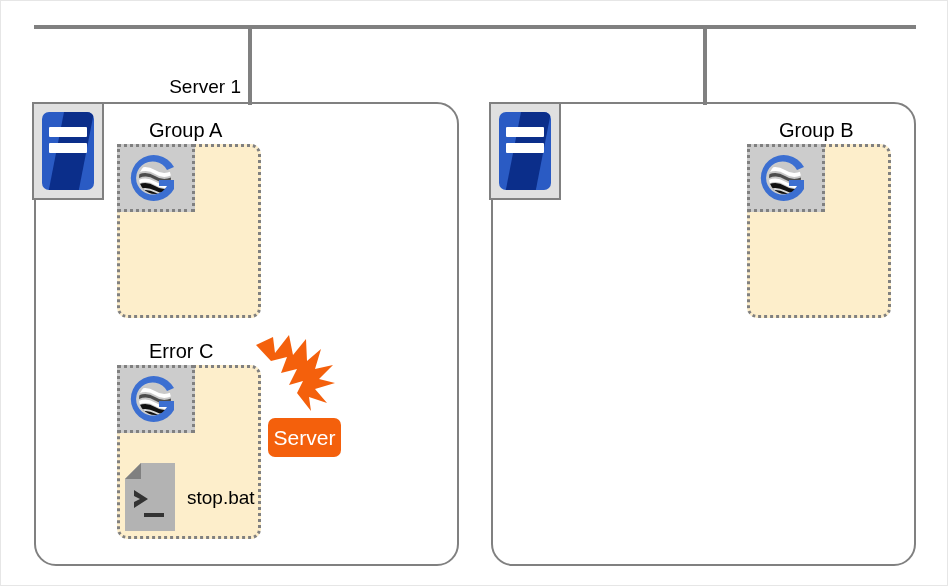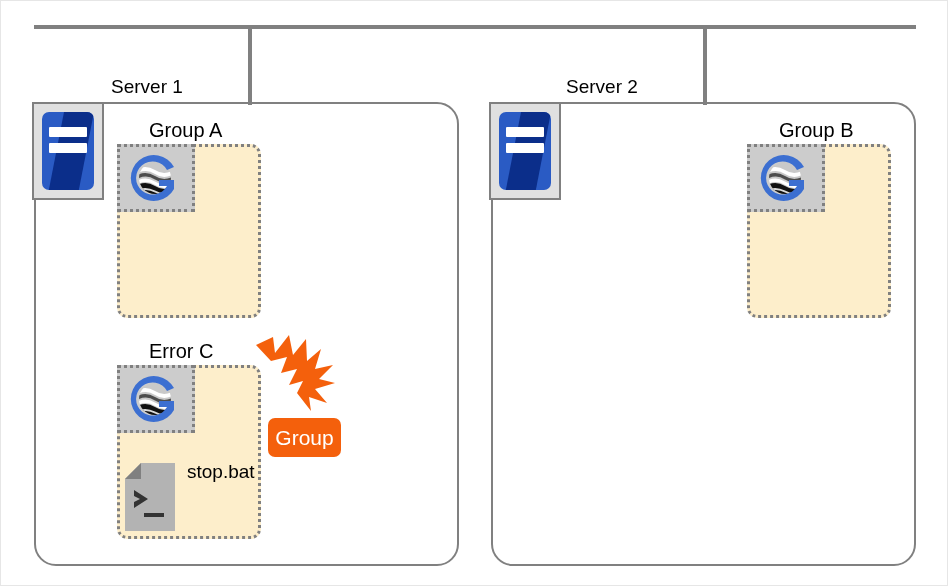--- a/index.html
+++ b/index.html
@@ -26,21 +26,21 @@
     position: absolute;
     background: #808080;
   }
 
   
   .server-label {
     position: absolute;
     font-size: 19px;
     color: #000000;
     white-space: nowrap;
-    text-align: left;
+    text-align: right;
     line-height: 1;
   }
 
   
   .server-box {
     position: absolute;
     border: 2.5px solid #808080;
     border-radius: 22px;
     background: transparent;
     box-sizing: border-box;
@@ -111,21 +111,21 @@
     display: flex;
     align-items: center;
     justify-content: center;
   }
   .app-tile svg { display: block; }
 
   
   .file-item {
     position: absolute;
     display: flex;
-    align-items: flex-start;
+    align-items: center;
     z-index: 4;
   }
   .file-item svg { display: block; }
   .file-name {
     font-size: 19px;
     color: #000000;
     margin-left: 10px;
     white-space: nowrap;
     line-height: 1;
   }
@@ -224,23 +224,22 @@
     <span class="file-name">stop.bat</span>
   </div>
 
   <div class="burst" style="left:252px; top:330px;">
     <svg width="92" height="82" viewBox="0 0 92 82" aria-hidden="true">
       <path d="M3 14 L20 6 L22 22 L36 4 L40 24 L53 8 L54 30 L68 18 L62 38 L80 34 L66 48
                L82 52 L62 58 L74 72 L56 66 L58 80 L44 62 L50 50 L36 54 L44 38 L28 42
                L34 26 L18 30 Z" fill="#f4600c"></path>
     </svg>
   </div>
-  <div class="error-badge" style="left:267px; top:417px; width:73px; height:39px;">Group</div>
-
-  <div class="server-label" style="left:565px; top:76px; width:130px;">Server 2</div>
+  <div class="error-badge" style="left:267px; top:417px; width:73px; height:39px;">Server</div>
+
 
   <div class="server-box" style="left:490px; top:101px; width:425px; height:464px;"></div>
 
   <div class="server-icon" style="left:488px; top:101px; width:72px; height:98px;">
     <div class="chassis">
       <div class="shade"></div>
       <div class="bar b1"></div>
       <div class="bar b2"></div>
     </div>
   </div>

